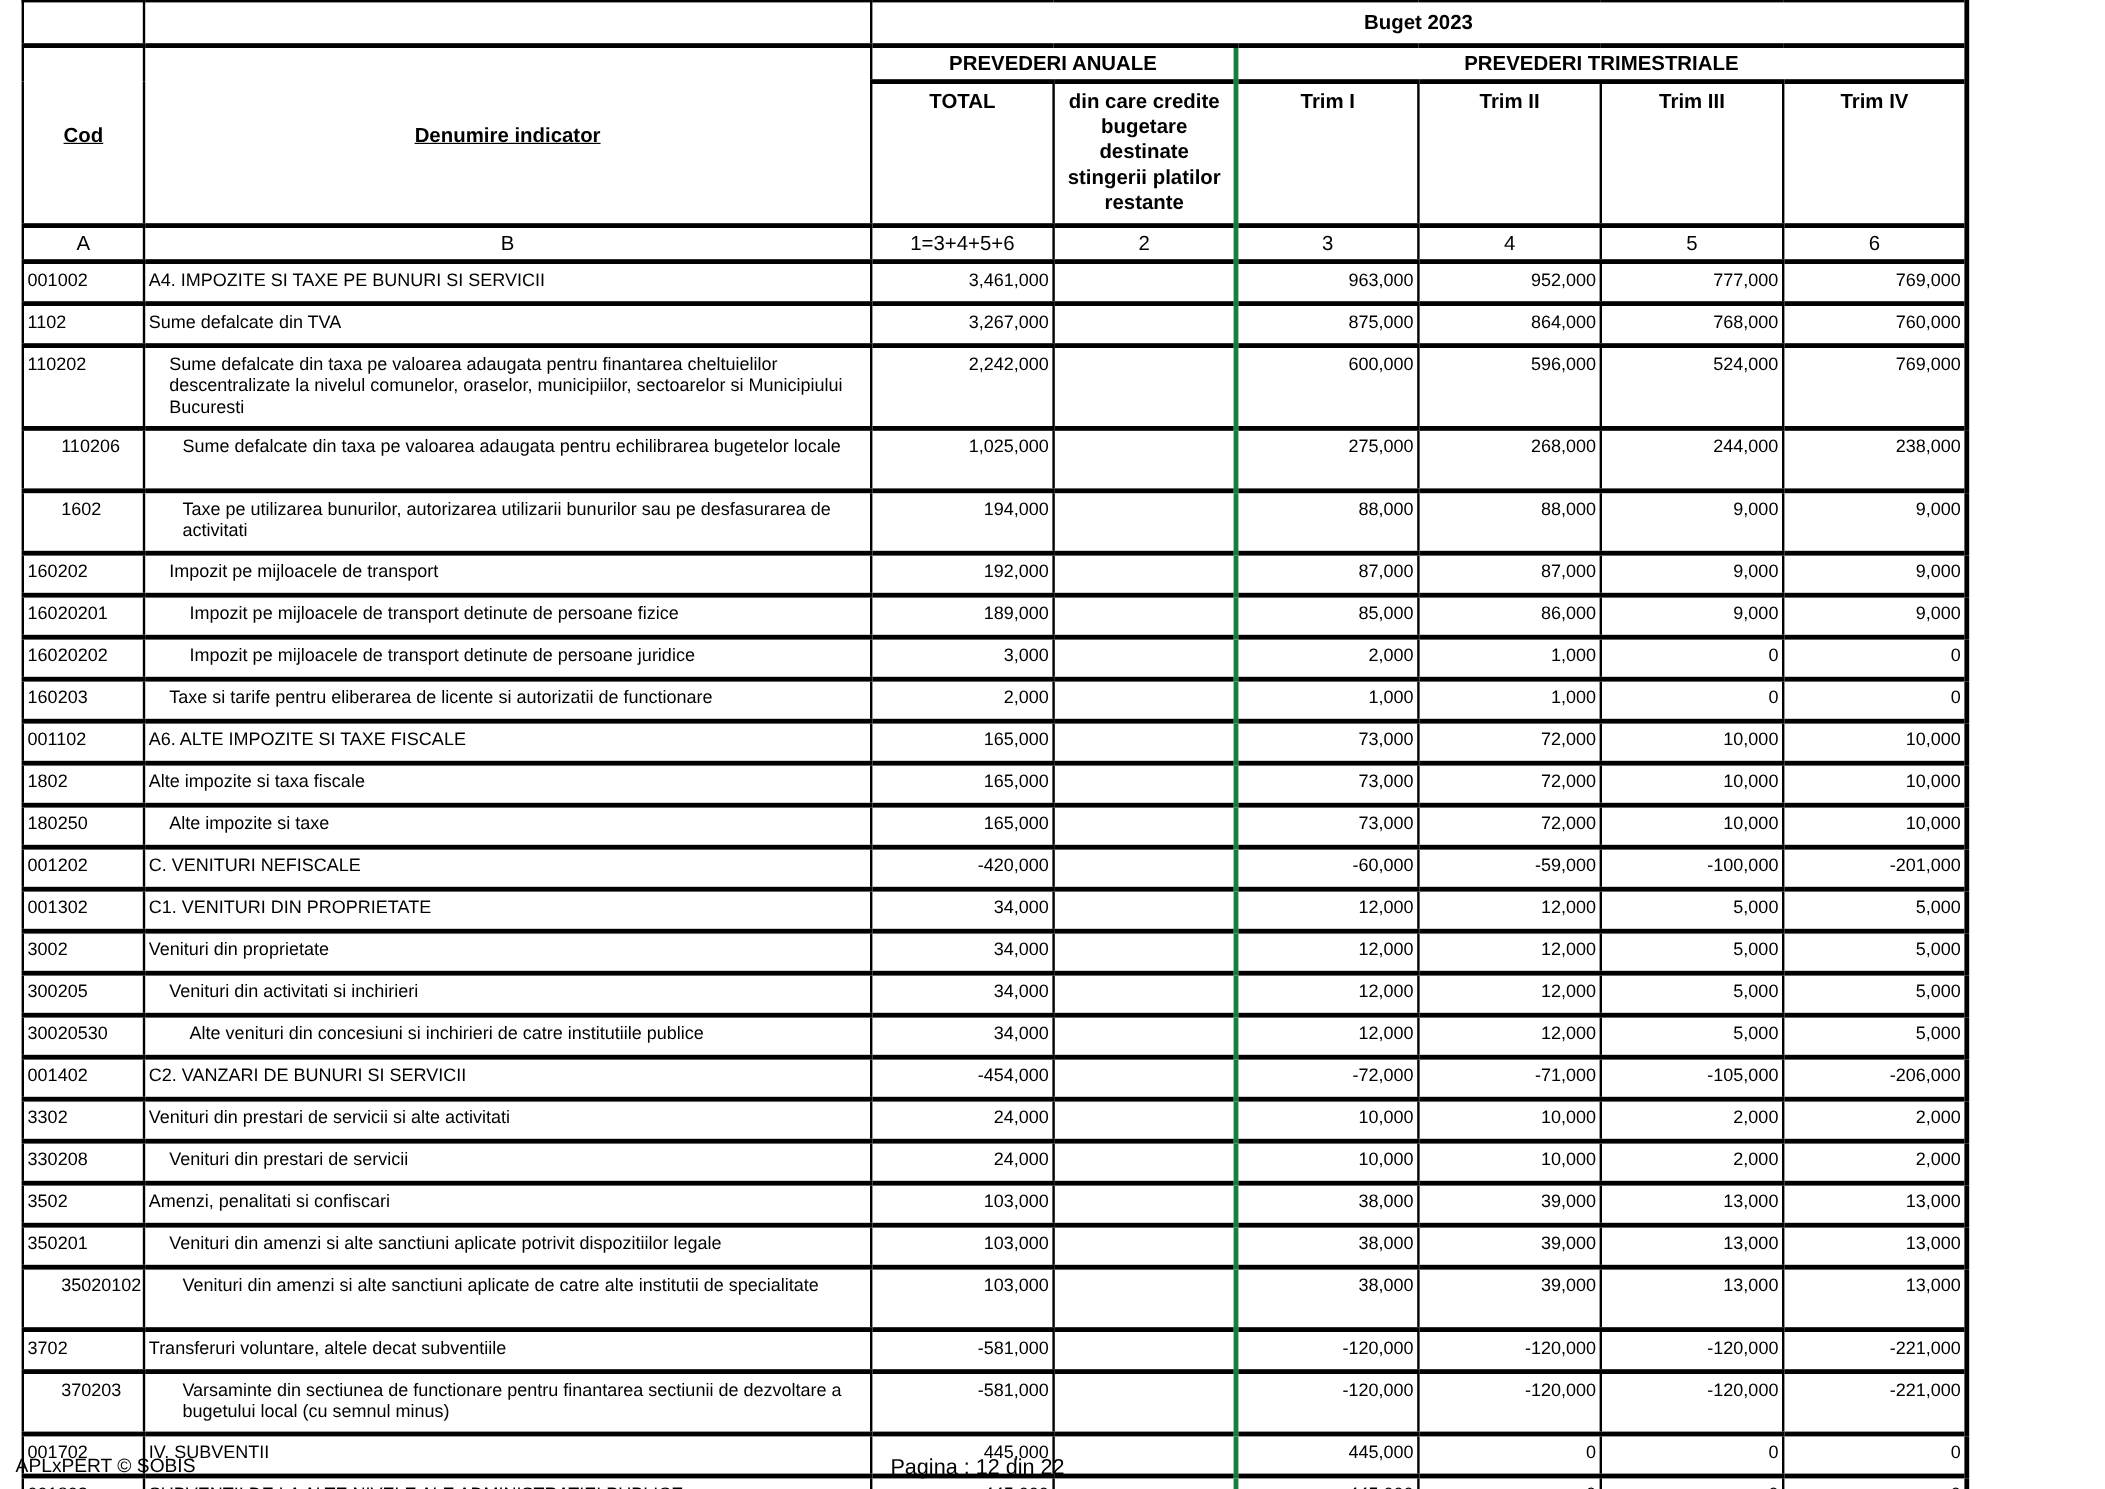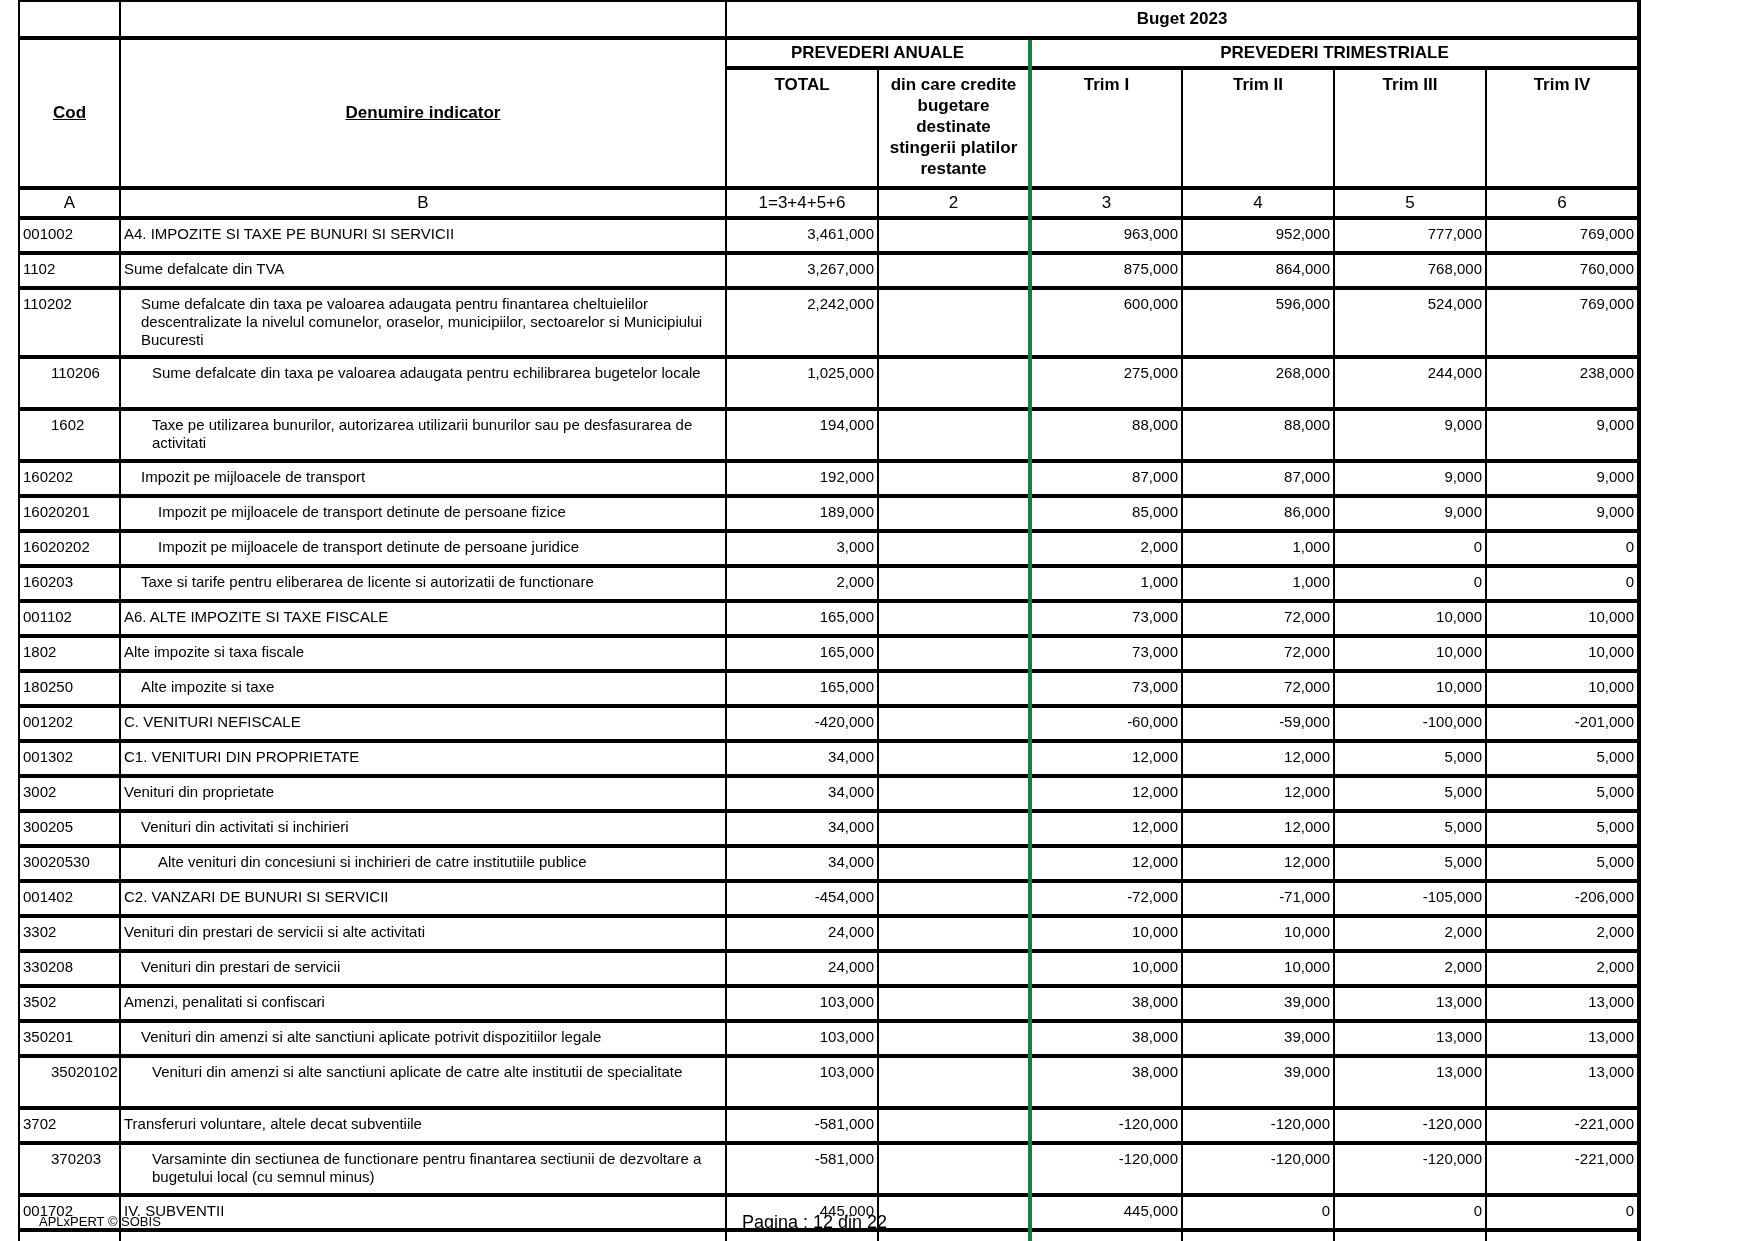--- a/index.html
+++ b/index.html
@@ -17,21 +17,21 @@
   .hdr-col { height:112px; padding-top:4px; line-height:21px; }
   .hdr-codecell { vertical-align:middle;text-decoration:underline; }
   .letters td { text-align:center; font-size:17px; height:26px; vertical-align:middle; font-weight:normal; }
   .row td { height:26px; padding-top:5px; }
   .row.tall2 td { height:43px;padding-left:31px; }
   .row.tall3 td { height:60px; }
   .num { text-align:right; padding-right:3px; }
   .name.i1 { padding-left:20px; }
   .name.i2 { padding-left:37px; }
   .code { padding-left:3px; }
-  #footer-left { position:absolute; left:39px; top:1214px; font-size:13px; }
+  #footer-left { position:absolute; left:13px; top:1214px; font-size:16px; }
   #footer-center { position:absolute; left:742px; top:1212px; font-size:18px; }
 </style>
 </head>
 <body>
 
 <div id="sheet">
   <table>
     <colgroup>
       <col style="width:101px">
       <col style="width:606px">

